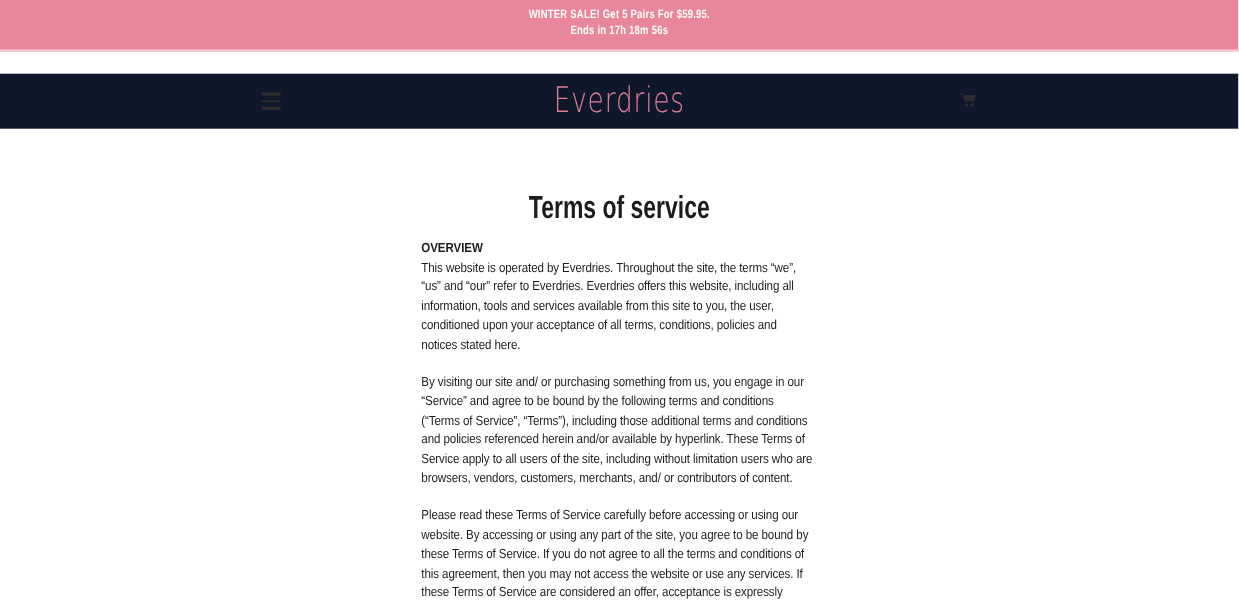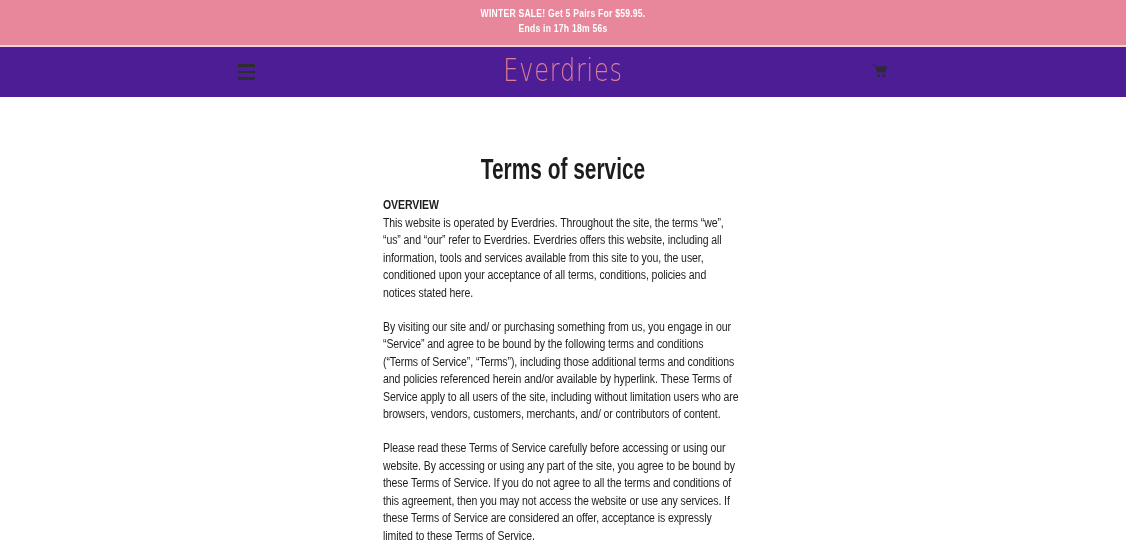--- a/index.html
+++ b/index.html
@@ -25,21 +25,21 @@
   .announcement-line {
     color: #ffffff;
     font-size: 11px;
     font-weight: bold;
     line-height: 15px;
     letter-spacing: 0.3px;
     transform: scaleX(0.78);
   }
 
   
-  .site-header { position: relative; height: 50px; background: #4c1d95; }
+  .site-header { position: relative; height: 50px; background: #0f172a; margin-top: 20px; }
   .header-inner {
     width: 662px;
     margin: 0 auto;
     height: 100%;
     display: flex;
     align-items: center;
     justify-content: space-between;
   }
   .icon-button {
     background: none;

